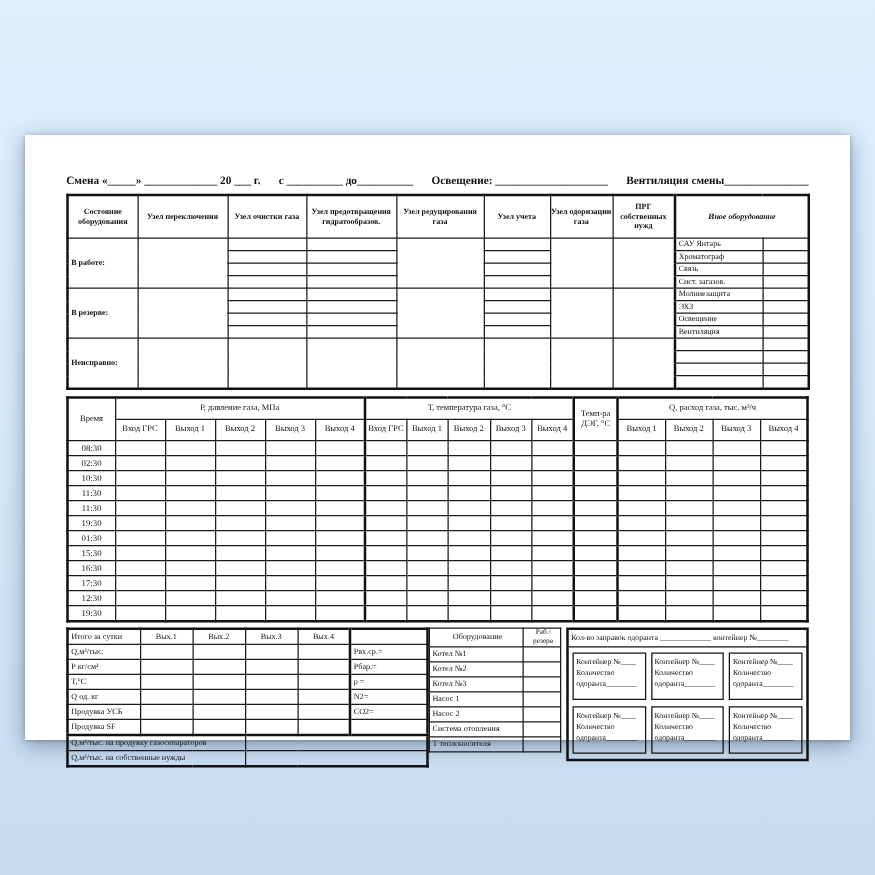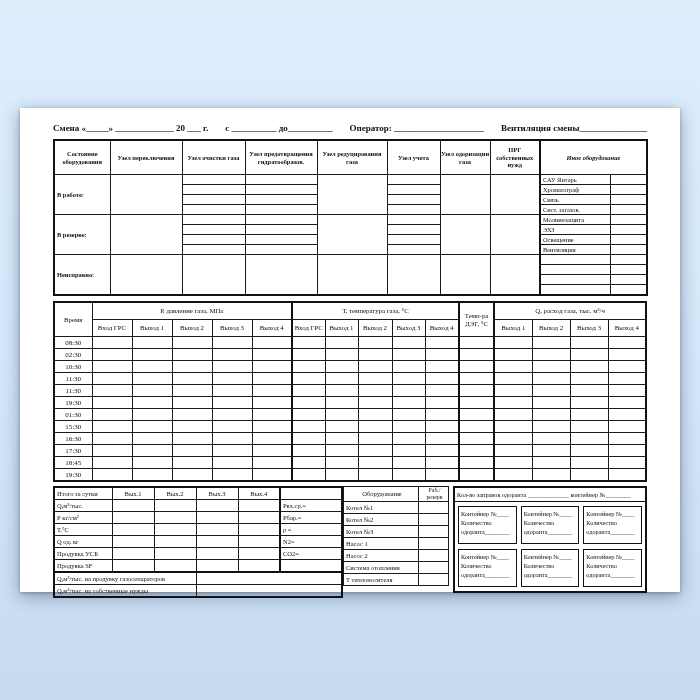--- a/index.html
+++ b/index.html
@@ -5,21 +5,21 @@
   html,body{margin:0;padding:0;}
   body{
     width:700px;height:700px;position:relative;overflow:hidden;
     background:linear-gradient(180deg,#ddeefd 0%,#d6e8fa 45%,#c7dbf0 100%);
     font-family:"Liberation Serif","DejaVu Serif",serif;color:#111;
   }
   .page{
     position:absolute;left:20px;top:108px;width:660px;height:484px;
     background:#fff;box-shadow:0 4px 16px rgba(40,60,90,.45),0 1px 3px rgba(40,60,90,.35);
   }
-  .content{width:594px;margin:0 auto;padding-top:13px;}
+  .content{width:594px;margin:0 auto;padding-top:29px;}
   
   .hdrline{display:flex;justify-content:space-between;align-items:flex-end;
     font-weight:bold;font-size:9px;white-space:nowrap;margin:2px 0 6px 0;}
   
   table{border-collapse:collapse;table-layout:fixed;}
   td,th{border:1px solid #1a1a1a;padding:0;overflow:hidden;}
   
   .ttop{width:594px;border:2px solid #111;}
   .ttop th{font-size:6.4px;font-weight:bold;line-height:1.2;height:33px;
     white-space:normal;text-align:center;vertical-align:middle;}
@@ -56,21 +56,21 @@
 </style>
 </head>
 <body>
 
 <div class="page">
  <div class="content">
 
   <div class="hdrline">
     <span>Смена  «_____»  _____________ 20 ___ г.</span>
     <span>с __________   до__________</span>
-    <span>Оператор: ____________________</span>
+    <span>Освещение: ____________________</span>
     <span>Вентиляция смены_______________</span>
   </div>
 
   <table class="ttop">
    <colgroup>
           <col style="width:56px">
           <col style="width:72px">
           <col style="width:63px">
           <col style="width:72px">
           <col style="width:70px">
@@ -411,21 +411,21 @@
             <td></td>
             <td></td>
             <td></td>
       <td class="bl2"></td>
       <td class="bl2"></td>
             <td></td>
             <td></td>
             <td></td>
     </tr>
           <tr>
-      <td>18:45</td>
+      <td>12:30</td>
       <td></td>
             <td></td>
             <td></td>
             <td></td>
             <td></td>
       <td class="bl2"></td>
             <td></td>
             <td></td>
             <td></td>
             <td></td>

